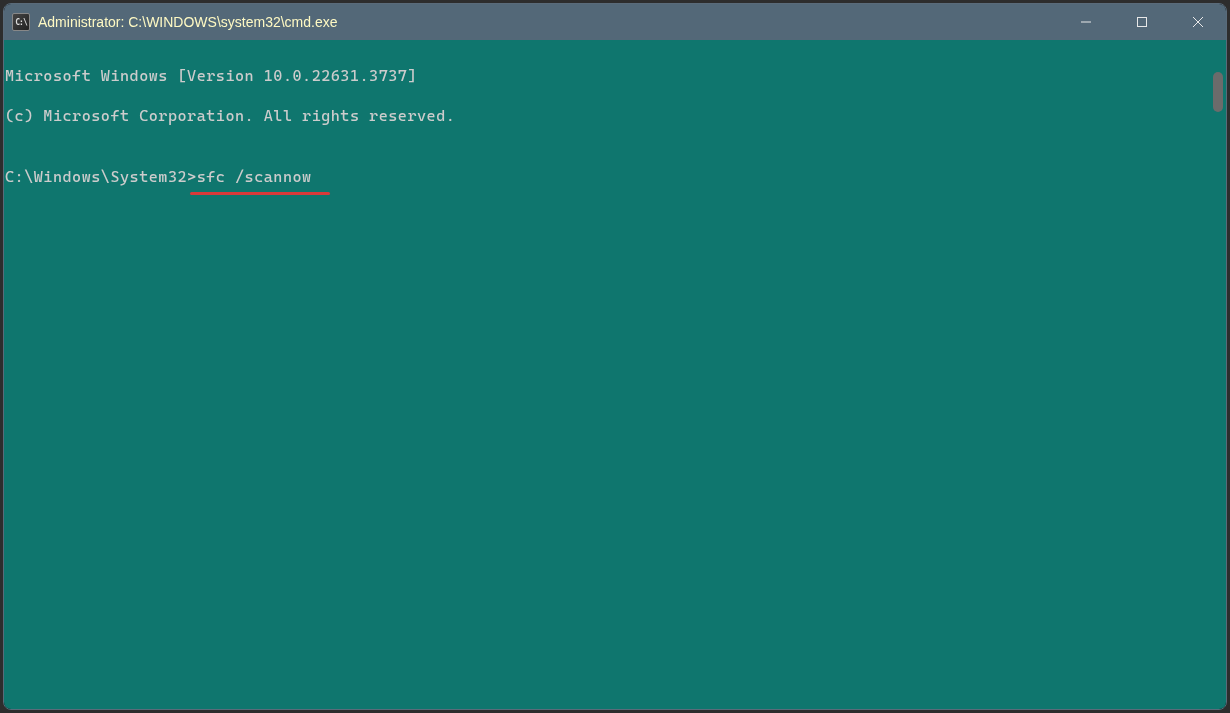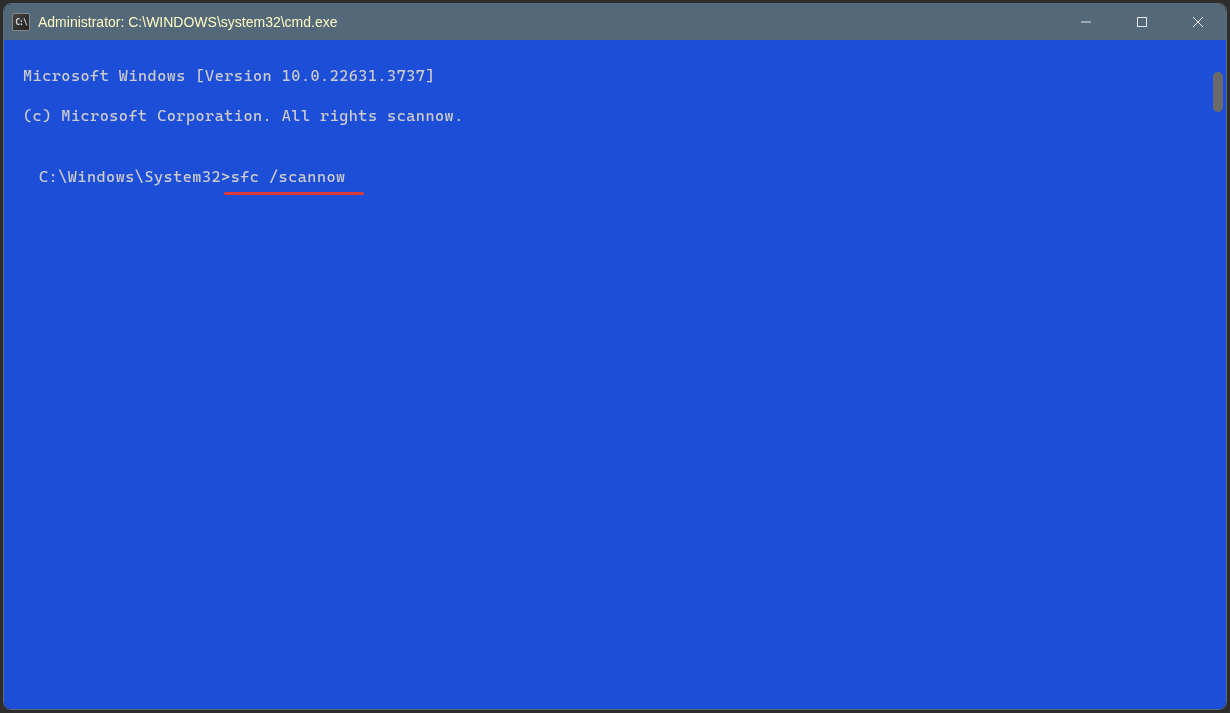--- a/index.html
+++ b/index.html
@@ -71,38 +71,37 @@
       justify-content: center;
       cursor: pointer;
       color: #e8e8e8;
     }
     .win-btn svg {
       width: 12px;
       height: 12px;
     }
     .terminal-body {
       flex: 1;
-      background: #1d4ed8;
-      padding: 6px 19px;
+      background: #0f766e;
+      padding: 6px 1px;
       font-family: 'Cascadia Mono', 'Consolas', 'Courier New', monospace;
       font-size: 15.5px;
       color: #cccccc;
       line-height: 1.3;
       white-space: pre;
       letter-spacing: 0.5px;
       position: relative;
       overflow: hidden;
     }
     .term-line {
       display: block;
     }
     .prompt-line {
       position: relative;
       display: inline-block;
-      margin-left: 16px;
     }
     .underline-annotation {
       position: absolute;
       height: 3px;
       background: #d93a3a;
       border-radius: 2px;
       bottom: -8px;
     }
     .scrollbar {
       position: absolute;
@@ -146,21 +145,21 @@
         <svg viewBox="0 0 12 12">
             <line x1="1" y1="1" x2="11" y2="11" stroke="currentColor" stroke-width="1"></line>
             <line x1="11" y1="1" x2="1" y2="11" stroke="currentColor" stroke-width="1"></line>
           </svg>
       </div>
     </div>
   </div>
 
   <div class="terminal-body">
 <span class="term-line">Microsoft Windows [Version 10.0.22631.3737]</span>
-<span class="term-line">(c) Microsoft Corporation. All rights scannow.</span>
+<span class="term-line">(c) Microsoft Corporation. All rights reserved.</span>
 <span class="term-line"></span>
 <span class="prompt-line"><span>C:\Windows\System32&gt;</span><span>sfc /scannow</span><span class="underline-annotation" style="left:185px;width:140px;background:#d93a3a;"></span></span>
   </div>
 
   <div class="scrollbar">
     <div class="scrollbar-thumb"></div>
   </div>
 </div>
 
 </body></html>

